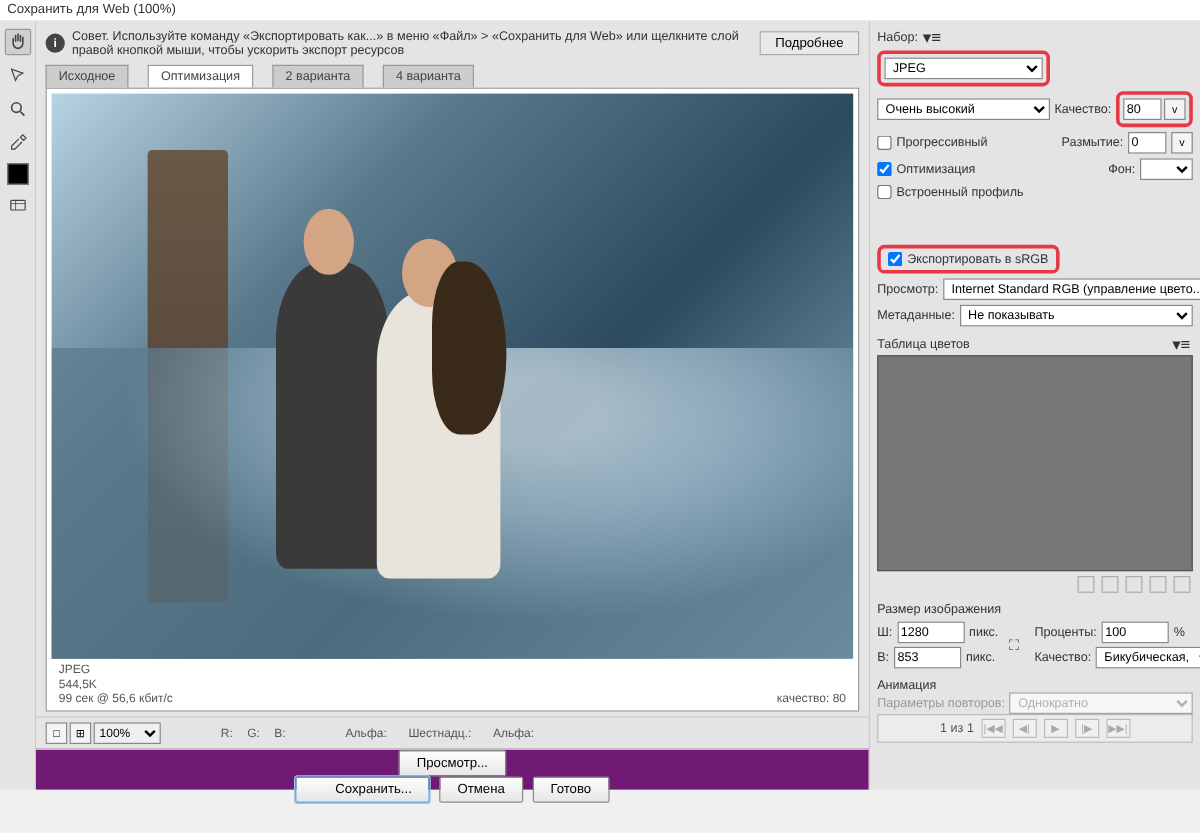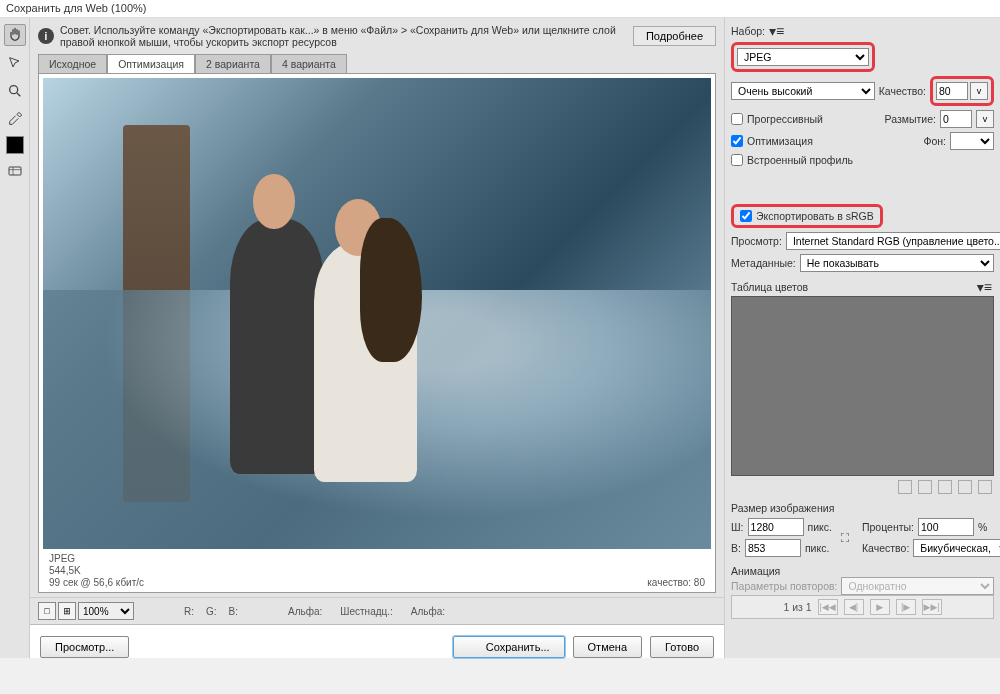--- a/index.html
+++ b/index.html
@@ -62,21 +62,21 @@
     background: #444; color: #fff;
     display: flex; align-items: center; justify-content: center;
     font-weight: bold; font-size: 10px;
   }
   .tip-text { font-size: 10.5px; color: #333; flex: 1; }
   .btn-more {
     background: #e9e9e9; border: 1px solid #aaa;
     padding: 3px 12px; font-size: 11px; cursor: pointer;
   }
   .tabs {
-    display: flex; gap: 0; margin-left: 8px;
+    display: flex; gap: 16px; margin-left: 8px;
   }
   .tab {
     padding: 3px 10px;
     background: #ccc;
     border: 1px solid #999;
     border-bottom: none;
     font-size: 10.5px;
     color: #444;
     cursor: pointer;
   }
@@ -221,22 +221,22 @@
     font-size: 12px; color: #555;
   }
   .anim-bar {
     display: flex; align-items: center; justify-content: center; gap: 6px;
     padding: 3px 0; border: 1px solid #bbb; background: #ececec;
     color: #999;
   }
   .anim-bar .pg { color: #555; }
   .anim-btn { width: 20px; height: 16px; border: 1px solid #bbb; background: #f0f0f0; font-size: 9px; color: #aaa; }
   .footer {
-    height: 34px; display: flex; align-items: flex-end; justify-content: space-between;
-    padding: 0 10px; background: #ffffff; border-top: 1px solid #bbb;
+    height: 34px; display: flex; align-items: center; justify-content: space-between;
+    padding: 0 10px; background: #701a75; border-top: 1px solid #bbb; flex-direction: column;
   }
   .footer-left, .footer-right { display: flex; gap: 8px; }
   .psbtn {
     border: 1px solid #888; background: linear-gradient(#fdfdfd,#e6e6e6);
     padding: 4px 14px; font-size: 11px; cursor: pointer;
     border-radius: 2px;
   }
   .psbtn.primary {
     border-color: #5aa0d8;
     box-shadow: 0 0 0 1px #9cc8e8;

